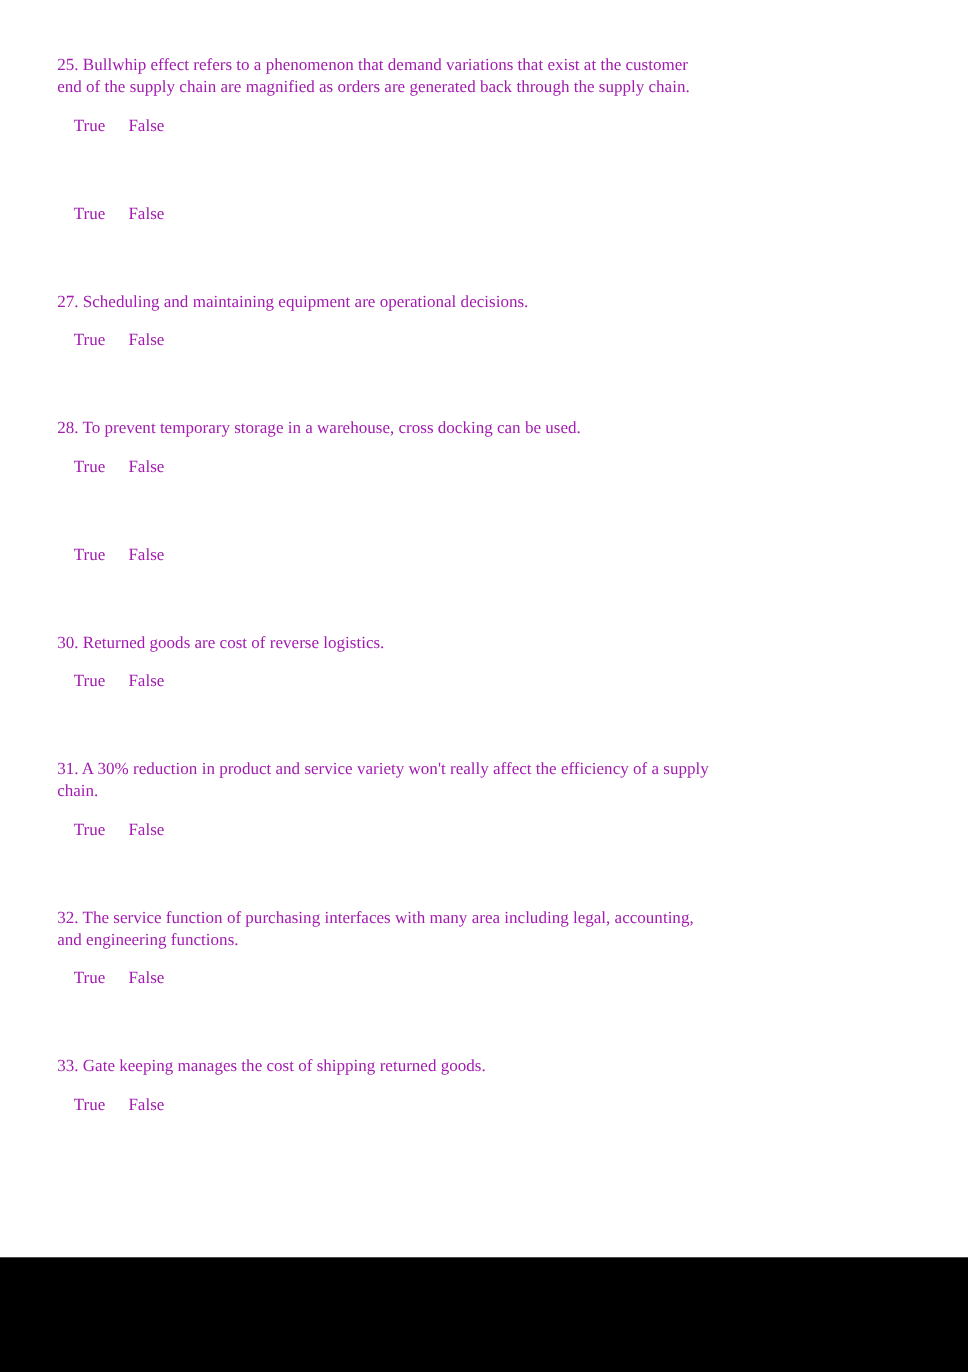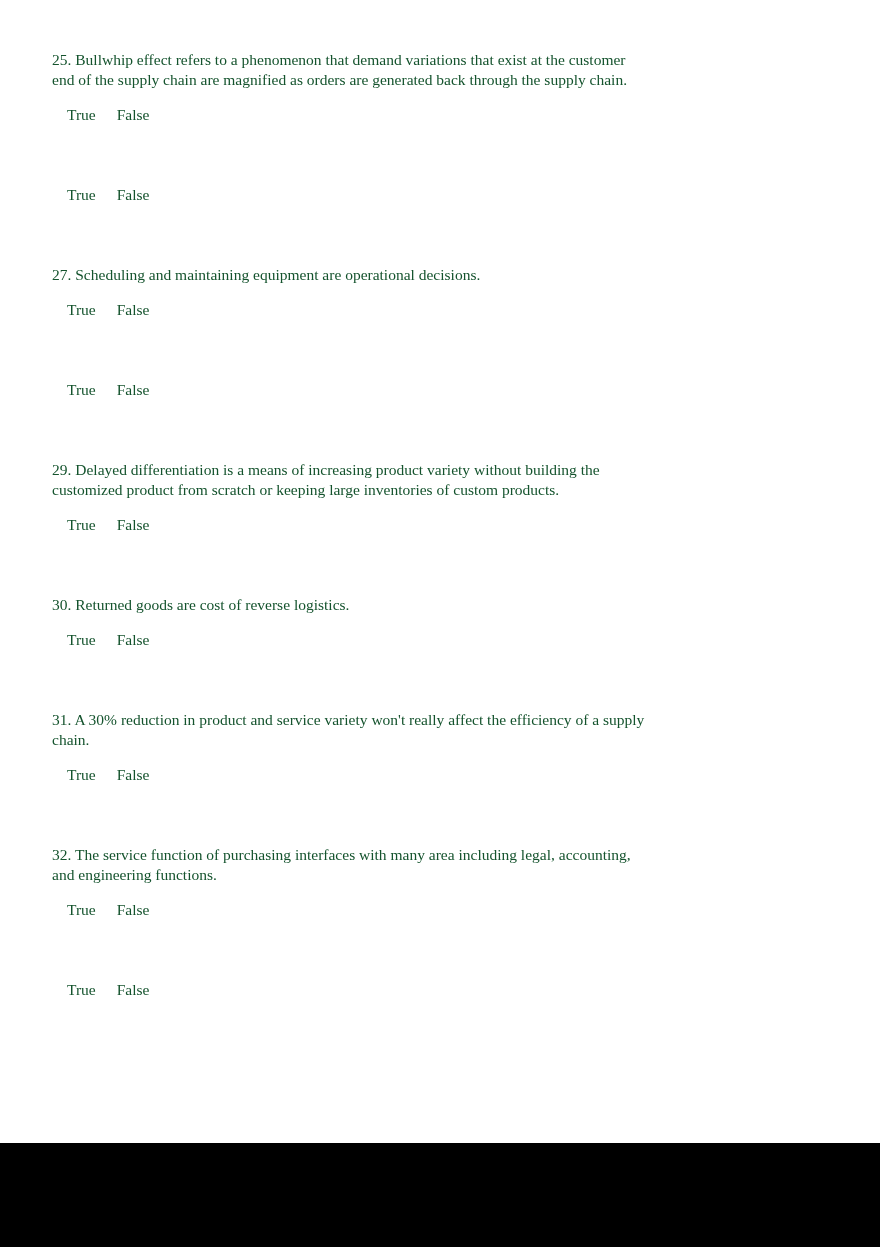--- a/index.html
+++ b/index.html
@@ -53,57 +53,58 @@
     bottom: 0;
     width: 880px;
     height: 104px;
     background: #000000;
   }
 </style>
 </head>
 <body style="background: rgb(255, 255, 255);">
 
 <div class="page">
-  <div class="content" id="questions-container" style="color: #14532d;">
+  <div class="content" id="questions-container" style="color: #a21caf;">
   <div class="question">
     <p class="q-text"><span>25. </span><span>Bullwhip effect refers to a phenomenon that demand variations that exist at the customer end of the supply chain are magnified as orders are generated back through the supply chain.</span></p>
     <p class="options"><span class="opt opt-true">True</span><span class="opt opt-false">False</span></p>
   </div>
 
   <div class="question">
     <p class="options"><span class="opt opt-true">True</span><span class="opt opt-false">False</span></p>
   </div>
 
   <div class="question">
     <p class="q-text"><span>27. </span><span>Scheduling and maintaining equipment are operational decisions.</span></p>
     <p class="options"><span class="opt opt-true">True</span><span class="opt opt-false">False</span></p>
   </div>
 
   <div class="question">
+    <p class="q-text"><span>28. </span><span>To prevent temporary storage in a warehouse, cross docking can be used.</span></p>
     <p class="options"><span class="opt opt-true">True</span><span class="opt opt-false">False</span></p>
   </div>
 
   <div class="question">
-    <p class="q-text"><span>29. </span><span>Delayed differentiation is a means of increasing product variety without building the customized product from scratch or keeping large inventories of custom products.</span></p>
     <p class="options"><span class="opt opt-true">True</span><span class="opt opt-false">False</span></p>
   </div>
 
   <div class="question">
     <p class="q-text"><span>30. </span><span>Returned goods are cost of reverse logistics.</span></p>
     <p class="options"><span class="opt opt-true">True</span><span class="opt opt-false">False</span></p>
   </div>
 
   <div class="question">
     <p class="q-text"><span>31. </span><span>A 30% reduction in product and service variety won't really affect the efficiency of a supply chain.</span></p>
     <p class="options"><span class="opt opt-true">True</span><span class="opt opt-false">False</span></p>
   </div>
 
   <div class="question">
     <p class="q-text"><span>32. </span><span>The service function of purchasing interfaces with many area including legal, accounting, and engineering functions.</span></p>
     <p class="options"><span class="opt opt-true">True</span><span class="opt opt-false">False</span></p>
   </div>
 
   <div class="question">
+    <p class="q-text"><span>33. </span><span>Gate keeping manages the cost of shipping returned goods.</span></p>
     <p class="options"><span class="opt opt-true">True</span><span class="opt opt-false">False</span></p>
   </div>
 </div>
   <div class="footer-bar" style="background: rgb(0, 0, 0);"></div>
 </div>
 
 </body></html>

